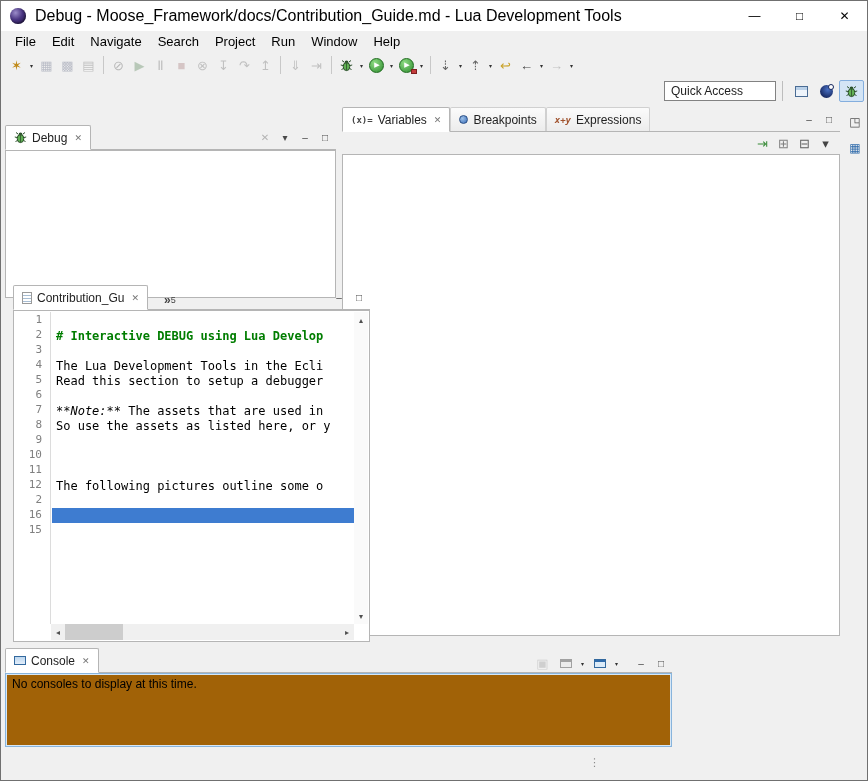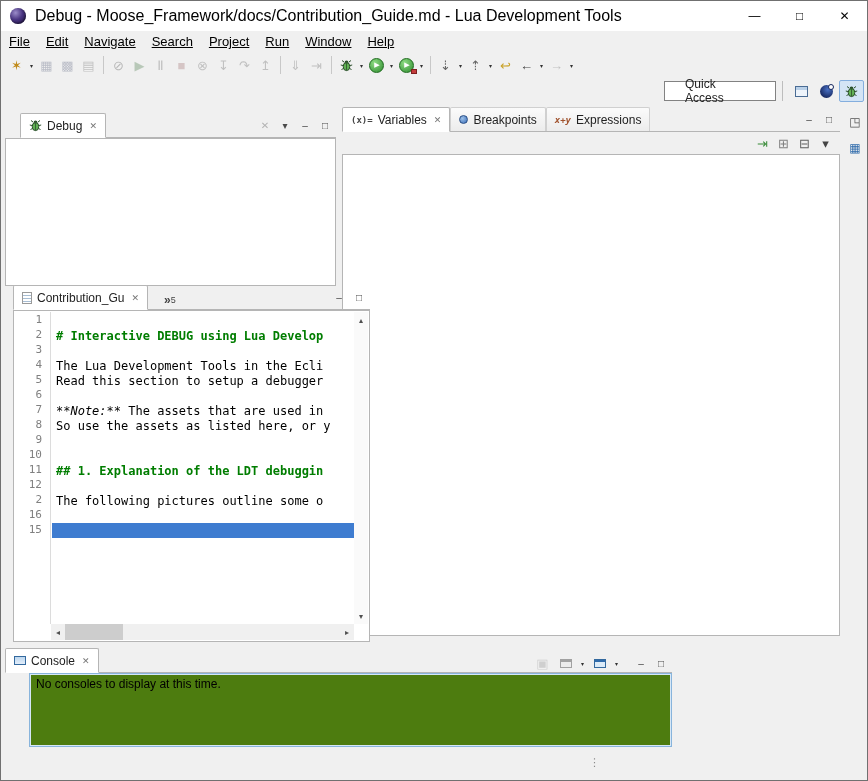--- a/index.html
+++ b/index.html
@@ -10,39 +10,39 @@
   
   .titlebar{position:absolute;left:0;top:0;width:100%;height:30px;background:#fff;
             display:flex;align-items:center;padding-left:9px;}
   .app-icon{width:16px;height:16px;border-radius:50%;
             background:radial-gradient(circle at 35% 30%,#9b8cc9 0%,#4a3582 45%,#1c1040 100%);
             box-shadow:inset -1px -1px 2px rgba(0,0,0,.45);}
   .title-text{font-size:16px;margin-left:9px;white-space:nowrap;}
   .wctrls{margin-left:auto;display:flex;height:30px;}
   .wbtn{width:45px;height:30px;display:flex;align-items:center;justify-content:center;font-size:12px;}
 
-  .menubar{position:absolute;left:0;top:30px;width:100%;height:21px;display:flex;align-items:center;padding-left:0;text-decoration:underline;}
+  .menubar{position:absolute;left:0;top:30px;width:100%;height:21px;display:flex;align-items:center;padding-left:6px;}
   .menu-item{font-size:13px;padding:2px 8px;}
 
   .toolbar{position:absolute;left:0;top:51px;width:100%;height:26px;display:flex;align-items:center;padding-left:5px;}
   .tbtn{position:relative;min-width:21px;height:22px;display:flex;align-items:center;justify-content:center;font-size:13px;}
   .tbtn.dim{opacity:.55;filter:grayscale(.4);}
   .dd{width:9px;height:22px;display:flex;align-items:center;justify-content:center;font-size:6px;color:#333;}
   .tsep{width:1px;height:18px;background:#c8c8c8;margin:0 4px;}
   .runcirc{width:15px;height:15px;border-radius:50%;
            background:radial-gradient(circle at 35% 30%,#8fdc84,#2e8b2e);
            border:1px solid #1d6b1d;color:#fff;font-size:7px;
            display:flex;align-items:center;justify-content:center;padding-left:1px;}
   .extbadge{position:absolute;right:0;bottom:2px;width:6px;height:5px;background:#c43c3c;border:1px solid #7d1f1f;}
   .mini-monitor{width:12px;height:9px;border:1px solid #33699e;background:linear-gradient(#2f6bab 0 2px,#dcebf8 2px);}
   .tbtn.dim .mini-monitor{filter:grayscale(1);}
 
   .row2{position:absolute;left:0;top:77px;width:100%;height:26px;display:flex;align-items:center;justify-content:flex-end;padding-right:3px;}
   .quick-access{width:112px;height:20px;border:1px solid #828282;background:#fff;font-size:12px;color:#222;
-                padding:0 20px;display:flex;align-items:center;}
+                padding:0 6px;display:flex;align-items:center;}
   .row2 .vsep{width:1px;height:20px;background:#bdbdbd;margin:0 6px;}
   .pbtn{width:25px;height:22px;display:flex;align-items:center;justify-content:center;border-radius:2px;}
   .pbtn.active{background:#d3e4f5;border:1px solid #84aede;}
   .persp-open{width:13px;height:11px;border:1px solid #4a6c94;background:linear-gradient(#b9d0e8 0 3px,#eef4fb 3px);}
   .lua-ball{width:13px;height:13px;border-radius:50%;position:relative;
             background:radial-gradient(circle at 60% 35%,#4a71c4,#16275e 75%);}
   .lua-ball::after{content:"";position:absolute;right:-1px;top:-1px;width:4px;height:4px;border-radius:50%;
                    background:#fff;border:1px solid #16275e;}
 
   
@@ -52,21 +52,21 @@
   .tab{display:flex;align-items:center;gap:5px;padding:0 8px;height:25px;font-size:12px;color:#222;
        border-radius:2px 2px 0 0;white-space:nowrap;}
   .tab.active{background:#fff;border:1px solid #b5b5b5;border-bottom:1px solid #fff;margin-bottom:-1px;}
   .tab.inactive{height:24px;background:linear-gradient(#fbfbfb,#ececec);border:1px solid #d0d0d0;border-bottom:none;}
   .tclose{font-size:9px;color:#777;margin-left:2px;}
   .hdricons{position:absolute;right:5px;top:4px;display:flex;align-items:center;gap:8px;}
   .hbtn{min-width:12px;height:16px;display:flex;align-items:center;justify-content:center;font-size:10px;color:#4a4a4a;}
   .hbtn.dim{color:#b2b2b2;}
   .panel-body{position:absolute;left:0;right:0;bottom:0;top:25px;background:#fff;border:1px solid #b5b5b5;}
 
-  #debug-panel{left:4px;top:112px;width:331px;height:173px;padding-left:15px;}
+  #debug-panel{left:4px;top:124px;width:331px;height:173px;}
   #vars-panel{left:341px;top:106px;width:498px;height:529px;}
   #editor-panel{left:4px;top:284px;width:357px;height:357px;margin-left:8px;}
   #console-panel{left:4px;top:647px;width:667px;height:99px;}
 
   .view-toolbar{position:absolute;left:0;right:0;top:25px;height:22px;display:flex;align-items:center;
                 justify-content:flex-end;padding-right:4px;}
   .vars-body{top:47px;}
 
   
   .tabicon{display:flex;align-items:center;justify-content:center;}
@@ -94,22 +94,22 @@
   .hscroll{position:absolute;left:37px;right:15px;bottom:1px;height:16px;background:#f0f0f0;display:flex;align-items:center;}
   .sarrow{width:14px;height:16px;display:flex;align-items:center;justify-content:center;font-size:8px;color:#505050;}
   .hthumb{width:58px;height:16px;background:#cdcdcd;}
   .hspacer{flex:1;}
 
   .ovf{display:flex;align-items:flex-end;padding:0 4px 4px;margin-left:12px;}
   .ovf-ch{font-size:12px;font-weight:bold;color:#444;line-height:10px;}
   .ovf-n{font-size:9px;color:#444;}
 
   
-  .console-body{position:absolute;left:0;right:0;top:25px;bottom:0;background:#4d7c0f;
-                border:1px solid #88b4dc;box-shadow:inset 0 0 0 1px #d6e7f6;margin-left:24px;}
+  .console-body{position:absolute;left:0;right:0;top:25px;bottom:0;background:#a16207;
+                border:1px solid #88b4dc;box-shadow:inset 0 0 0 1px #d6e7f6;}
   .console-msg{font-size:12px;padding:3px 6px;}
   .ctb{display:flex;align-items:center;gap:2px;margin-right:6px;}
 
   
   .side-strip{position:absolute;left:843px;top:106px;width:22px;height:640px;display:flex;flex-direction:column;
               align-items:center;gap:8px;padding-top:6px;}
   .side-btn{width:18px;height:18px;display:flex;align-items:center;justify-content:center;font-size:12px;color:#555;}
   .side-btn.blue{color:#2f6bab;}
   .grip{position:absolute;left:588px;top:755px;color:#8a8a8a;font-size:11px;}
 </style>
@@ -366,21 +366,20 @@
         <div class="crow"></div>
         <div class="crow"><span class="c-h"># Interactive DEBUG using Lua Develop</span></div>
         <div class="crow"></div>
         <div class="crow"><span class="c-n">The Lua Development Tools in the Ecli</span></div>
         <div class="crow"><span class="c-n">Read this section to setup a debugger</span></div>
         <div class="crow"></div>
         <div class="crow"><span class="c-i">**Note:**</span><span class="c-n"> The assets that are used in</span></div>
         <div class="crow"><span class="c-n">So use the assets as listed here, or y</span></div>
         <div class="crow"></div>
         <div class="crow"></div>
-        <div class="crow"><span class="c-h">## 1. Explanation of the LDT debuggin</span></div>
         <div class="crow"></div>
         <div class="crow"><span class="c-n">The following pictures outline some o</span></div>
         <div class="crow"></div>
         <div class="crow sel"></div>
       </div>
     <div class="vscroll">
       <span class="sarrow">▴</span>
       <span class="sarrow">▾</span>
     </div>
     <div class="hscroll">

